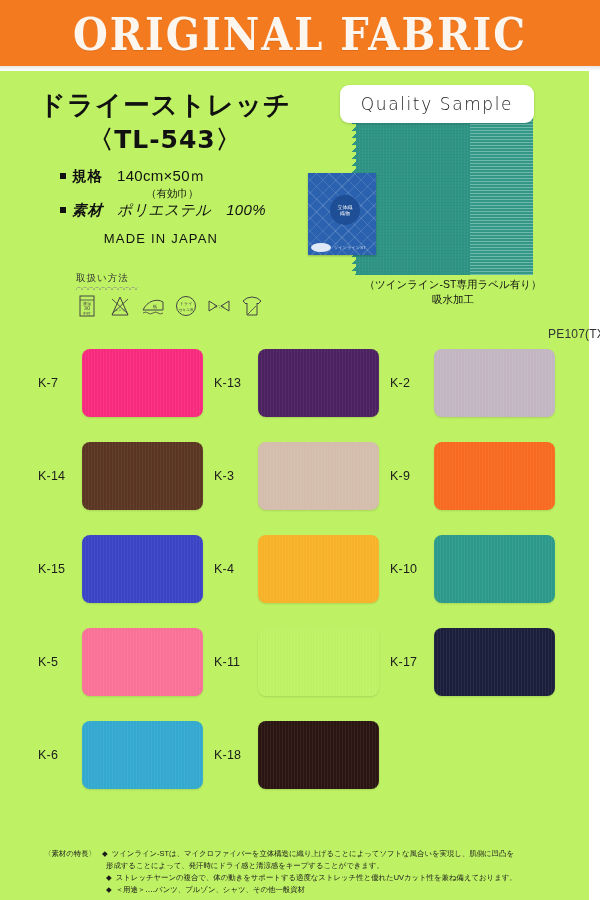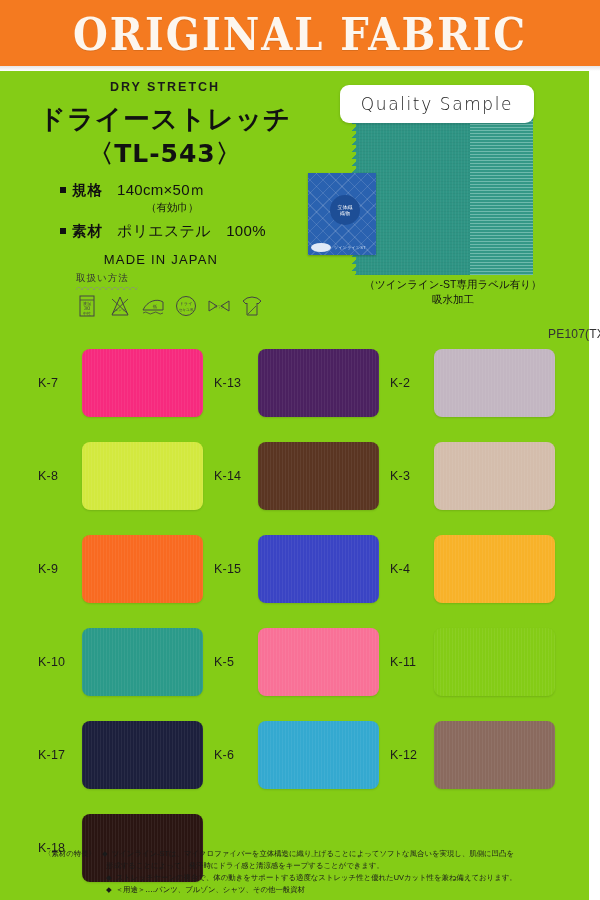--- a/index.html
+++ b/index.html
@@ -3,21 +3,21 @@
 <meta charset="utf-8">
 <style>
   html,body{margin:0;padding:0;}
   body{
     width:600px;height:900px;
     background:#ffffff;
     font-family:"Liberation Sans","DejaVu Sans",sans-serif;
     overflow:hidden;
     position:relative;
   }
-  .page{position:relative;width:589px;height:900px;background:#84cc16;}
+  .page{position:relative;width:589px;height:900px;background:#bef264;}
 
   
   .banner{
     position:absolute;left:0;top:0;width:600px;height:66px;
     background:#f47a20;
     display:flex;align-items:center;justify-content:center;
   }
   .banner-title{
     color:#fdf6ee;
     font-family:"DejaVu Serif","Liberation Serif",serif;
@@ -47,21 +47,21 @@
     text-align:center;font-size:25px;font-weight:bold;
     letter-spacing:1px;color:#111;
     font-family:"DejaVu Sans","Liberation Sans",sans-serif;
   }
   .spec-list{margin-top:11px;padding-left:60px;}
   .spec-row{display:flex;align-items:baseline;font-size:14px;color:#111;}
   .sq{display:inline-block;width:6px;height:6px;background:#111;margin-right:6px;position:relative;top:-2px;}
   .spec-label{font-weight:bold;font-size:14.5px;letter-spacing:1px;}
   .spec-value{margin-left:14px;font-size:15px;letter-spacing:0.3px;}
   .spec-sub{font-size:10.5px;margin-left:86px;margin-top:1px;color:#111;}
-  .spec-row2{margin-top:7px;}
+  .spec-row2{font-style:italic;}
   .made-in{
     text-align:center;font-size:13px;letter-spacing:1.2px;
     color:#111;margin-top:11px;margin-left:-8px;
   }
 
   
   .care{position:absolute;left:72px;top:272px;width:230px;}
   .care-title{
     font-size:9.5px;color:#333;letter-spacing:1px;
     margin-left:4px;margin-bottom:1px;
@@ -184,21 +184,20 @@
 <body>
 
 <div class="page">
 
   <div class="banner">
     <div class="banner-title">ORIGINAL FABRIC</div>
   </div>
   <div class="banner-shadow"></div>
 
   <div class="info">
-    <div class="dry-stretch">DRY STRETCH</div>
     <div class="jp-title">ドライーストレッチ</div>
     <div class="code">〈TL-543〉</div>
 
     <div class="spec-list">
       <div class="spec-row">
         <span class="sq"></span>
         <span class="spec-label">規格</span>
         <span class="spec-value">140cm×50ｍ</span>
       </div>
       <div class="spec-sub">（有効巾）</div>
@@ -290,24 +289,20 @@
       </div>
       <div class="cell">
         <div class="cell-label">K-13</div>
         <div class="chip" style="background: rgb(75, 33, 96);"></div>
       </div>
       <div class="cell">
         <div class="cell-label">K-2</div>
         <div class="chip" style="background: rgb(195, 182, 194);"></div>
       </div>
       <div class="cell">
-        <div class="cell-label">K-8</div>
-        <div class="chip" style="background: rgb(211, 233, 63);"></div>
-      </div>
-      <div class="cell">
         <div class="cell-label">K-14</div>
         <div class="chip" style="background: rgb(90, 53, 34);"></div>
       </div>
       <div class="cell">
         <div class="cell-label">K-3</div>
         <div class="chip" style="background: rgb(212, 189, 172);"></div>
       </div>
       <div class="cell">
         <div class="cell-label">K-9</div>
         <div class="chip" style="background: rgb(249, 106, 33);"></div>
@@ -332,24 +327,20 @@
         <div class="cell-label">K-11</div>
         <div class="chip"></div>
       </div>
       <div class="cell">
         <div class="cell-label">K-17</div>
         <div class="chip" style="background: rgb(28, 31, 60);"></div>
       </div>
       <div class="cell">
         <div class="cell-label">K-6</div>
         <div class="chip" style="background: rgb(52, 169, 208);"></div>
-      </div>
-      <div class="cell">
-        <div class="cell-label">K-12</div>
-        <div class="chip" style="background: rgb(138, 106, 94);"></div>
       </div>
       <div class="cell">
         <div class="cell-label">K-18</div>
         <div class="chip" style="background: rgb(42, 21, 18);"></div>
       </div>
     </div>
 
   <div class="footer">
     <div class="f-line">
       <span class="f-head">〈素材の特長〉</span>

